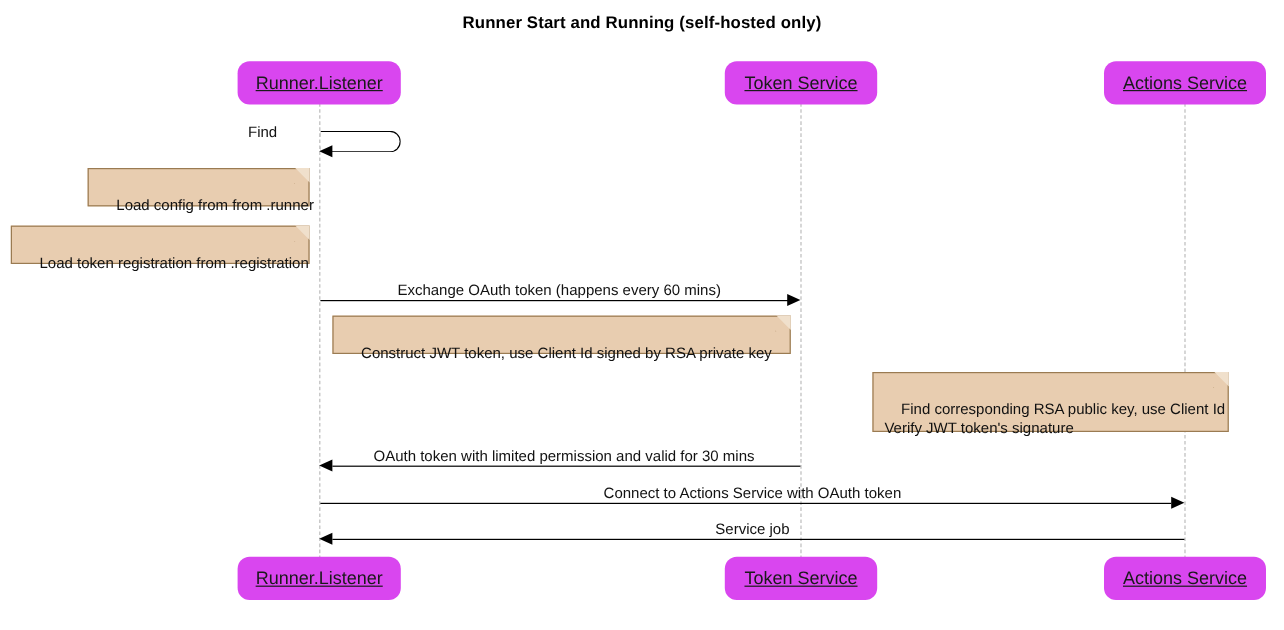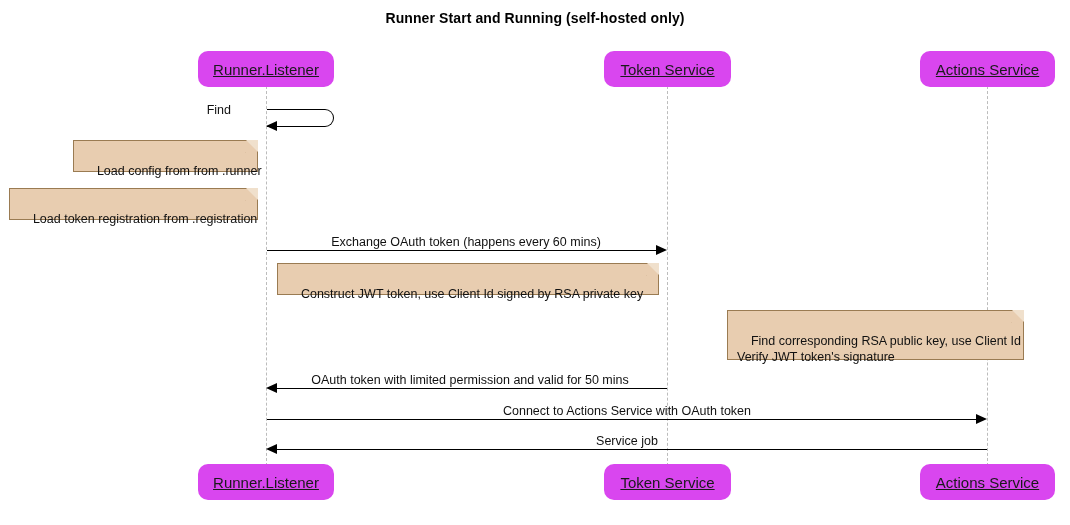--- a/index.html
+++ b/index.html
@@ -161,21 +161,21 @@
   </div>
 
   <div class="msg-label" style="left:231px; top:103px; transform:translateX(-100%);">Find</div>
   <div class="self-loop" style="left:267px; top:109px; width:67px; height:18px;"></div>
   <div class="arrow-head arrow-left" style="left:266px; top:121px;"></div>
 
   <div class="msg-label" style="left:466px; top:235px; transform:translateX(-50%);">Exchange OAuth token (happens every 60 mins)</div>
   <div class="msg-line" style="left:267px; top:250px; width:390px;"></div>
   <div class="arrow-head arrow-right" style="left:656px; top:244.5px;"></div>
 
-  <div class="msg-label" style="left:470px; top:373px; transform:translateX(-50%);">OAuth token with limited permission and valid for 50 mins</div>
+  <div class="msg-label" style="left:470px; top:373px; transform:translateX(-50%);">OAuth token with limited permission and valid for 30 mins</div>
   <div class="msg-line" style="left:277px; top:388px; width:390px;"></div>
   <div class="arrow-head arrow-left" style="left:266px; top:382.5px;"></div>
 
   <div class="msg-label" style="left:627px; top:404px; transform:translateX(-50%);">Connect to Actions Service with OAuth token</div>
   <div class="msg-line" style="left:267px; top:419px; width:709px;"></div>
   <div class="arrow-head arrow-right" style="left:976px; top:413.5px;"></div>
 
   <div class="msg-label" style="left:627px; top:434px; transform:translateX(-50%);">Service job</div>
   <div class="msg-line" style="left:277px; top:449px; width:710px;"></div>
   <div class="arrow-head arrow-left" style="left:266px; top:443.5px;"></div>

